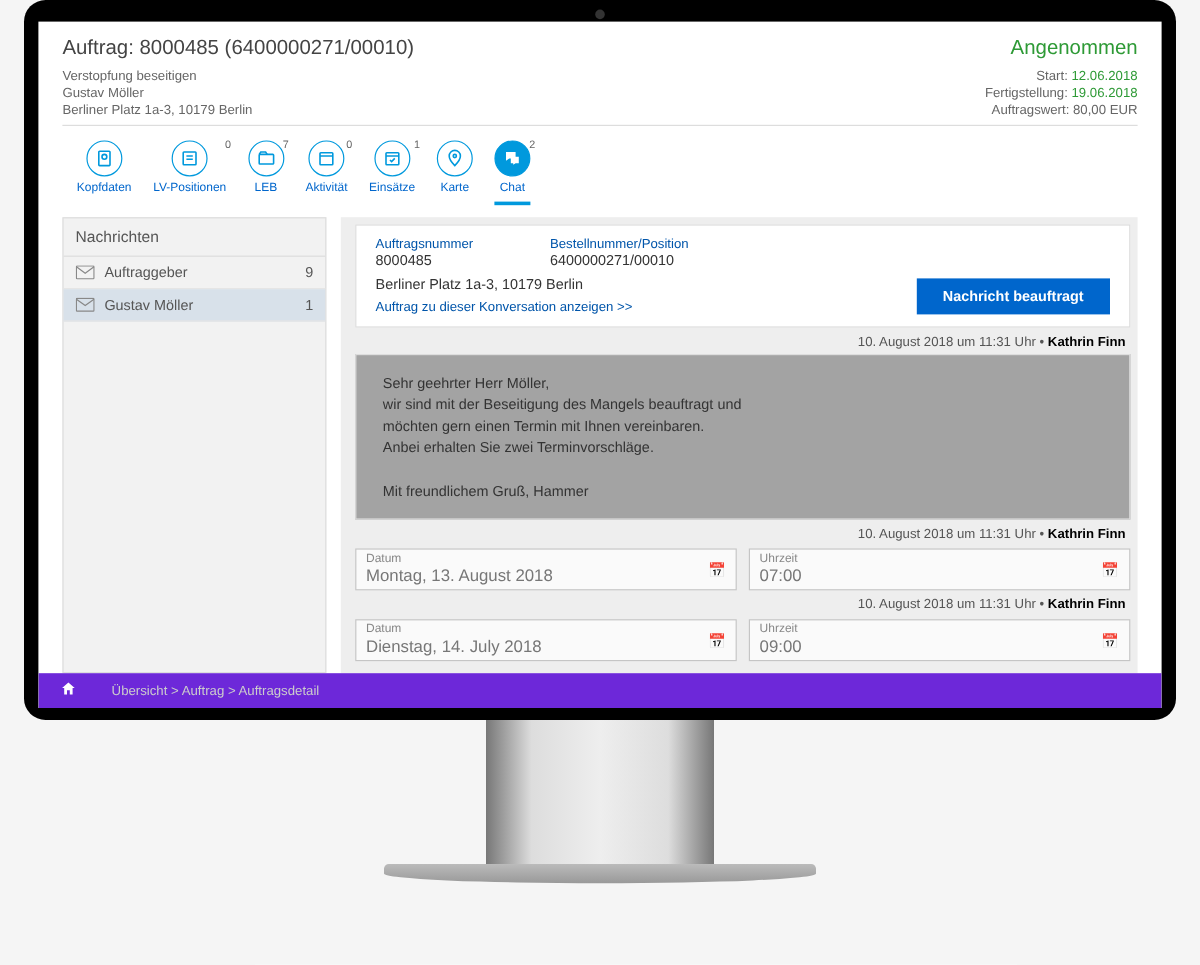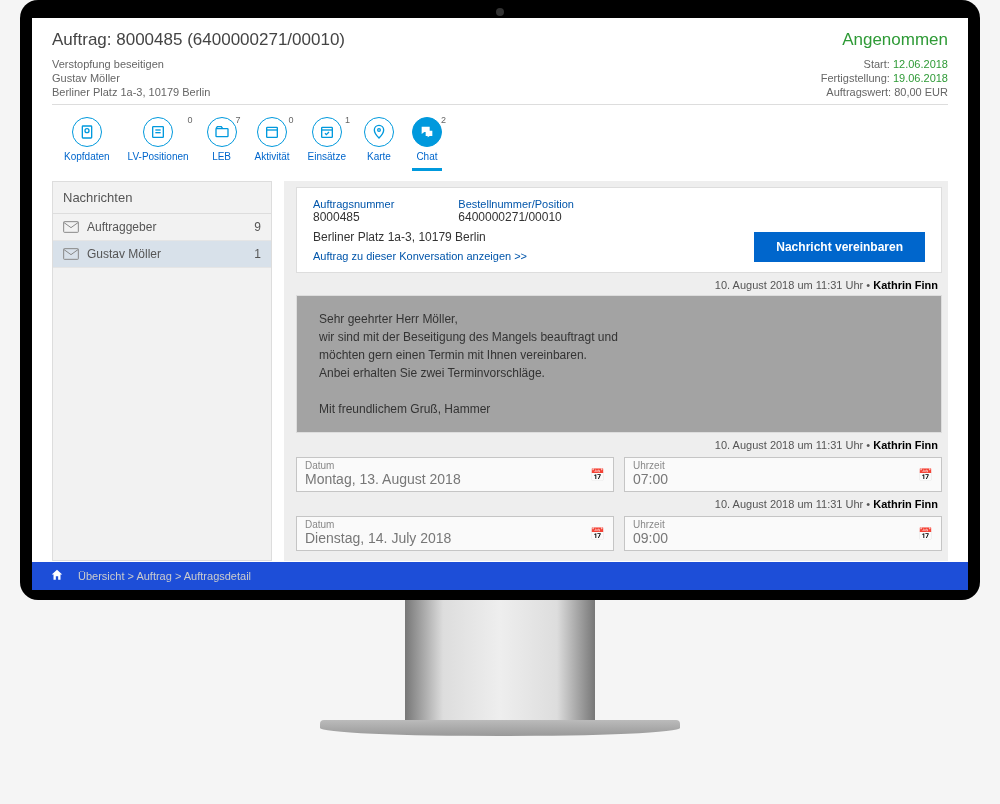--- a/index.html
+++ b/index.html
@@ -38,21 +38,21 @@
 .link { color:#0055aa; font-size:11px; margin-top:6px; cursor:pointer; }
 .ignore-btn { position:absolute; right:16px; bottom:10px; background:#0066cc; color:#fff; border:none; padding:8px 22px; font-size:12px; font-weight:600; cursor:pointer; }
 .msg-meta { text-align:right; font-size:11px; color:#555; padding:6px 4px 4px; }
 .msg-meta b { color:#000; }
 .msg-body { background:#a3a3a3; border:1px solid #ddd; padding:14px 22px; font-size:12px; line-height:1.5; color:#333; }
 .date-row { display:flex; gap:10px; margin-top:2px; }
 .date-field { flex:1; border:1px solid #c5c5c5; background:#fafafa; padding:2px 8px 4px; position:relative; }
 .date-field .dl { font-size:10px; color:#888; }
 .date-field .dv { font-size:14px; color:#777; }
 .date-field .cal { position:absolute; right:8px; top:50%; transform:translateY(-50%); color:#888; }
-.breadcrumb { background:#1d4ed8; color:#ccc; font-size:11px; padding:6px 18px; display:flex; align-items:center; gap:14px; }
+.breadcrumb { background:#6d28d9; color:#ccc; font-size:11px; padding:6px 18px; display:flex; align-items:center; gap:29px; }
 .breadcrumb .home { color:#fff; }
 .stand { width:190px; height:120px; background:linear-gradient(90deg,#777,#ddd 20%,#eee 50%,#ddd 80%,#777); }
 .base { width:360px; height:16px; background:linear-gradient(180deg,#bbb,#999); border-radius:4px 4px 50% 50%; }
 </style>
 </head>
 <body>
 
 <div class="monitor-wrap">
   <div class="bezel">
     <div class="camera"></div>
@@ -179,21 +179,21 @@
                 </div>
                 <div class="info-block">
                   <span class="info-label">Bestellnummer/Position</span>
                   <span class="info-value">6400000271/00010</span>
                 </div>
               </div>
               <div class="info-block">
                 <span class="info-value">Berliner Platz 1a-3, 10179 Berlin</span>
               </div>
               <div class="link">Auftrag zu dieser Konversation anzeigen &gt;&gt;</div>
-              <button class="ignore-btn">Nachricht vereinbaren</button>
+              <button class="ignore-btn">Nachricht beauftragt</button>
             </div>
 
             <div class="msg-meta"><span>10. August 2018 um 11:31 Uhr</span><span> • </span><b>Kathrin Finn</b></div>
             <div class="msg-body" style="white-space:pre-line">Sehr geehrter Herr Möller,
 wir sind mit der Beseitigung des Mangels beauftragt und
 möchten gern einen Termin mit Ihnen vereinbaren.
 Anbei erhalten Sie zwei Terminvorschläge.
 
 Mit freundlichem Gruß, Hammer</div>
 

